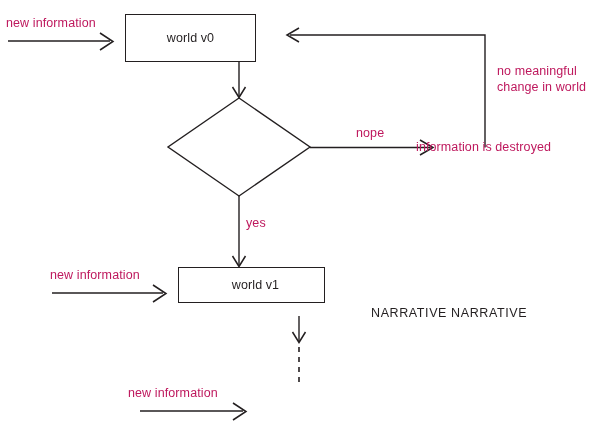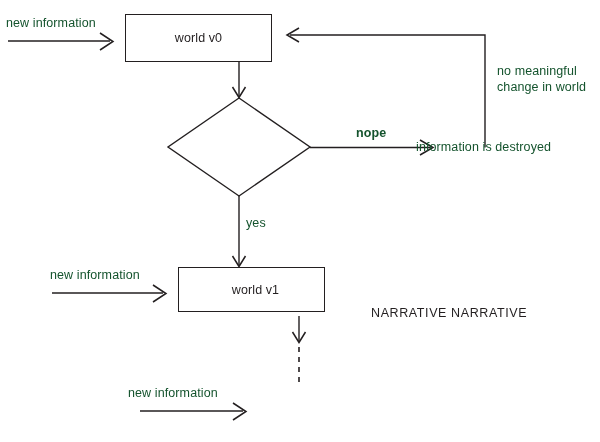--- a/index.html
+++ b/index.html
@@ -34,21 +34,21 @@
     display: flex;
     align-items: center;
     justify-content: center;
     font-size: 12.5px;
     color: #231f20;
     letter-spacing: 0.1px;
   }
   .flow-label {
     position: absolute;
     font-size: 12.5px;
-    color: #14532d;
+    color: #be185d;
     white-space: nowrap;
     line-height: 15.5px;
     letter-spacing: 0.1px;
   }
   .diamond-label {
     position: absolute;
     font-size: 12.5px;
     color: #231f20;
     text-align: center;
     line-height: 16px;
@@ -113,39 +113,39 @@
       </g>
 
       <g>
         <path d="M 140 411 L 243 411"></path>
         <path d="M 233 403 L 246 411.5 L 233 420" stroke-width="1.5"></path>
       </g>
 
     </g>
   </svg>
 
-  <div class="node-box" style="left:125px; top:14px; width:147px; height:48px;">
+  <div class="node-box" style="left:125px; top:14px; width:131px; height:48px;">
     <span>world v0</span>
   </div>
 
 
-  <div class="node-box" style="left:178px; top:267px; width:147px; height:45px;padding-left:8px;">
+  <div class="node-box" style="left:178px; top:267px; width:147px; height:36px;padding-left:8px;">
     <span>world v1</span>
   </div>
 
 
   <div class="flow-label" style="left:416px; top:140px;">information is destroyed</div>
 
   <div class="flow-label" style="left:6px; top:16px;">new information</div>
 
   <div class="flow-label" style="left:50px; top:268px;">new information</div>
 
   <div class="flow-label" style="left:128px; top:386px;">new information</div>
 
-  <div class="flow-label" style="left:356px; top:126px;font-weight:bold;">nope</div>
+  <div class="flow-label" style="left:356px; top:126px;">nope</div>
 
   <div class="flow-label" style="left:246px; top:216px;">yes</div>
 
   <div class="flow-label multiline" style="left:497px; top:64px;">no meaningful
 change in world</div>
 
   <div class="caption-label" style="left:371px; top:306px;">NARRATIVE NARRATIVE</div>
 
 </div>
 

